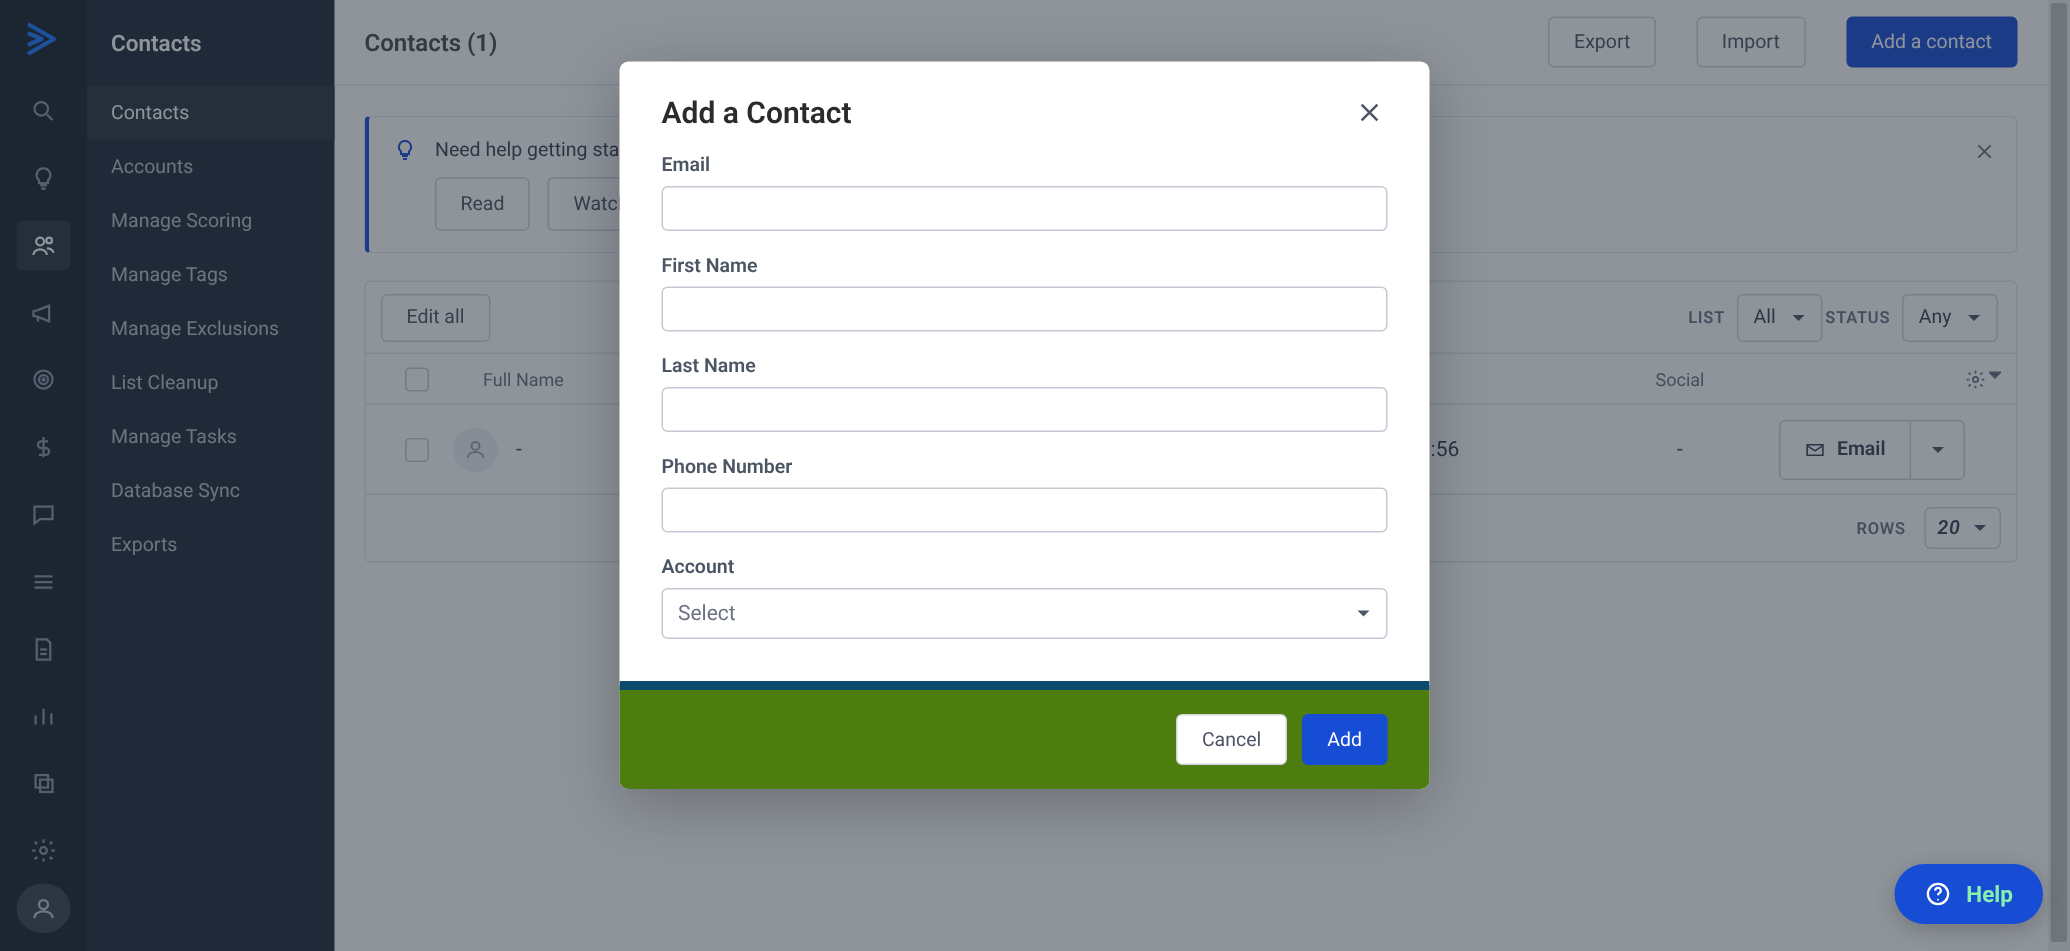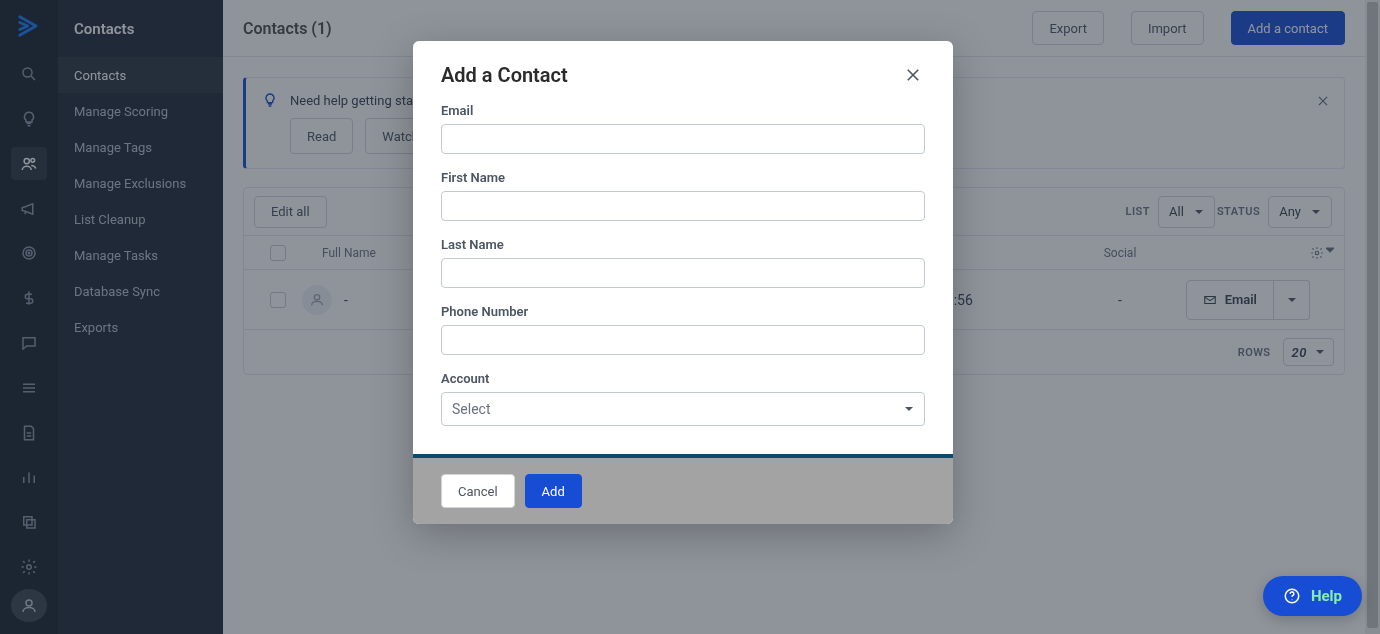--- a/index.html
+++ b/index.html
@@ -173,22 +173,22 @@
       width: 100%; height: 30px; border: 1px solid #c4cad3; border-radius: 4px;
       padding: 0 10px; font-size: 14px; color: #374151; outline: none;
     }
     .form-select {
       width: 100%; height: 34px; border: 1px solid #c4cad3; border-radius: 4px;
       padding: 0 10px; font-size: 14px; color: #6b7280; display: flex; align-items: center;
       justify-content: space-between; cursor: pointer;
     }
     .form-select svg { width: 10px; height: 10px; }
     .modal-footer {
-      border-top: 4px solid #0c4a6e; padding: 16px 28px; display: flex; justify-content: flex-start; gap: 10px;
-      background: #a3a3a3; border-radius: 0 0 6px 6px;
+      border-top: 6px solid #0c4a6e; padding: 16px 28px; display: flex; justify-content: flex-end; gap: 10px;
+      background: #4d7c0f; border-radius: 0 0 6px 6px;
     }
     .modal-footer .btn { margin-left: 0; height: 34px; }
 
     
     .help-float {
       position: absolute; right: 18px; bottom: 18px; height: 40px; padding: 0 20px;
       background: #164dd4; color: #86efac; border-radius: 20px; display: flex; align-items: center;
       gap: 10px; font-size: 15px; font-weight: 700; cursor: pointer;
       box-shadow: 0 4px 14px rgba(0,0,0,0.2);
     }
@@ -294,20 +294,21 @@
     <svg viewBox="0 0 24 24">
         <circle cx="12" cy="8" r="4"></circle>
         <path d="M4 20c0-4 4-6 8-6s8 2 8 6"></path>
       </svg>
   </div>
 </div>
 
 <div class="nav-sidebar">
   <div class="nav-header">Contacts</div>
   <div class="nav-item active">Contacts</div>
+  <div class="nav-item">Accounts</div>
   <div class="nav-item">Manage Scoring</div>
   <div class="nav-item">Manage Tags</div>
   <div class="nav-item">Manage Exclusions</div>
   <div class="nav-item">List Cleanup</div>
   <div class="nav-item">Manage Tasks</div>
   <div class="nav-item">Database Sync</div>
   <div class="nav-item">Exports</div>
 </div>
 
 <div class="main">

